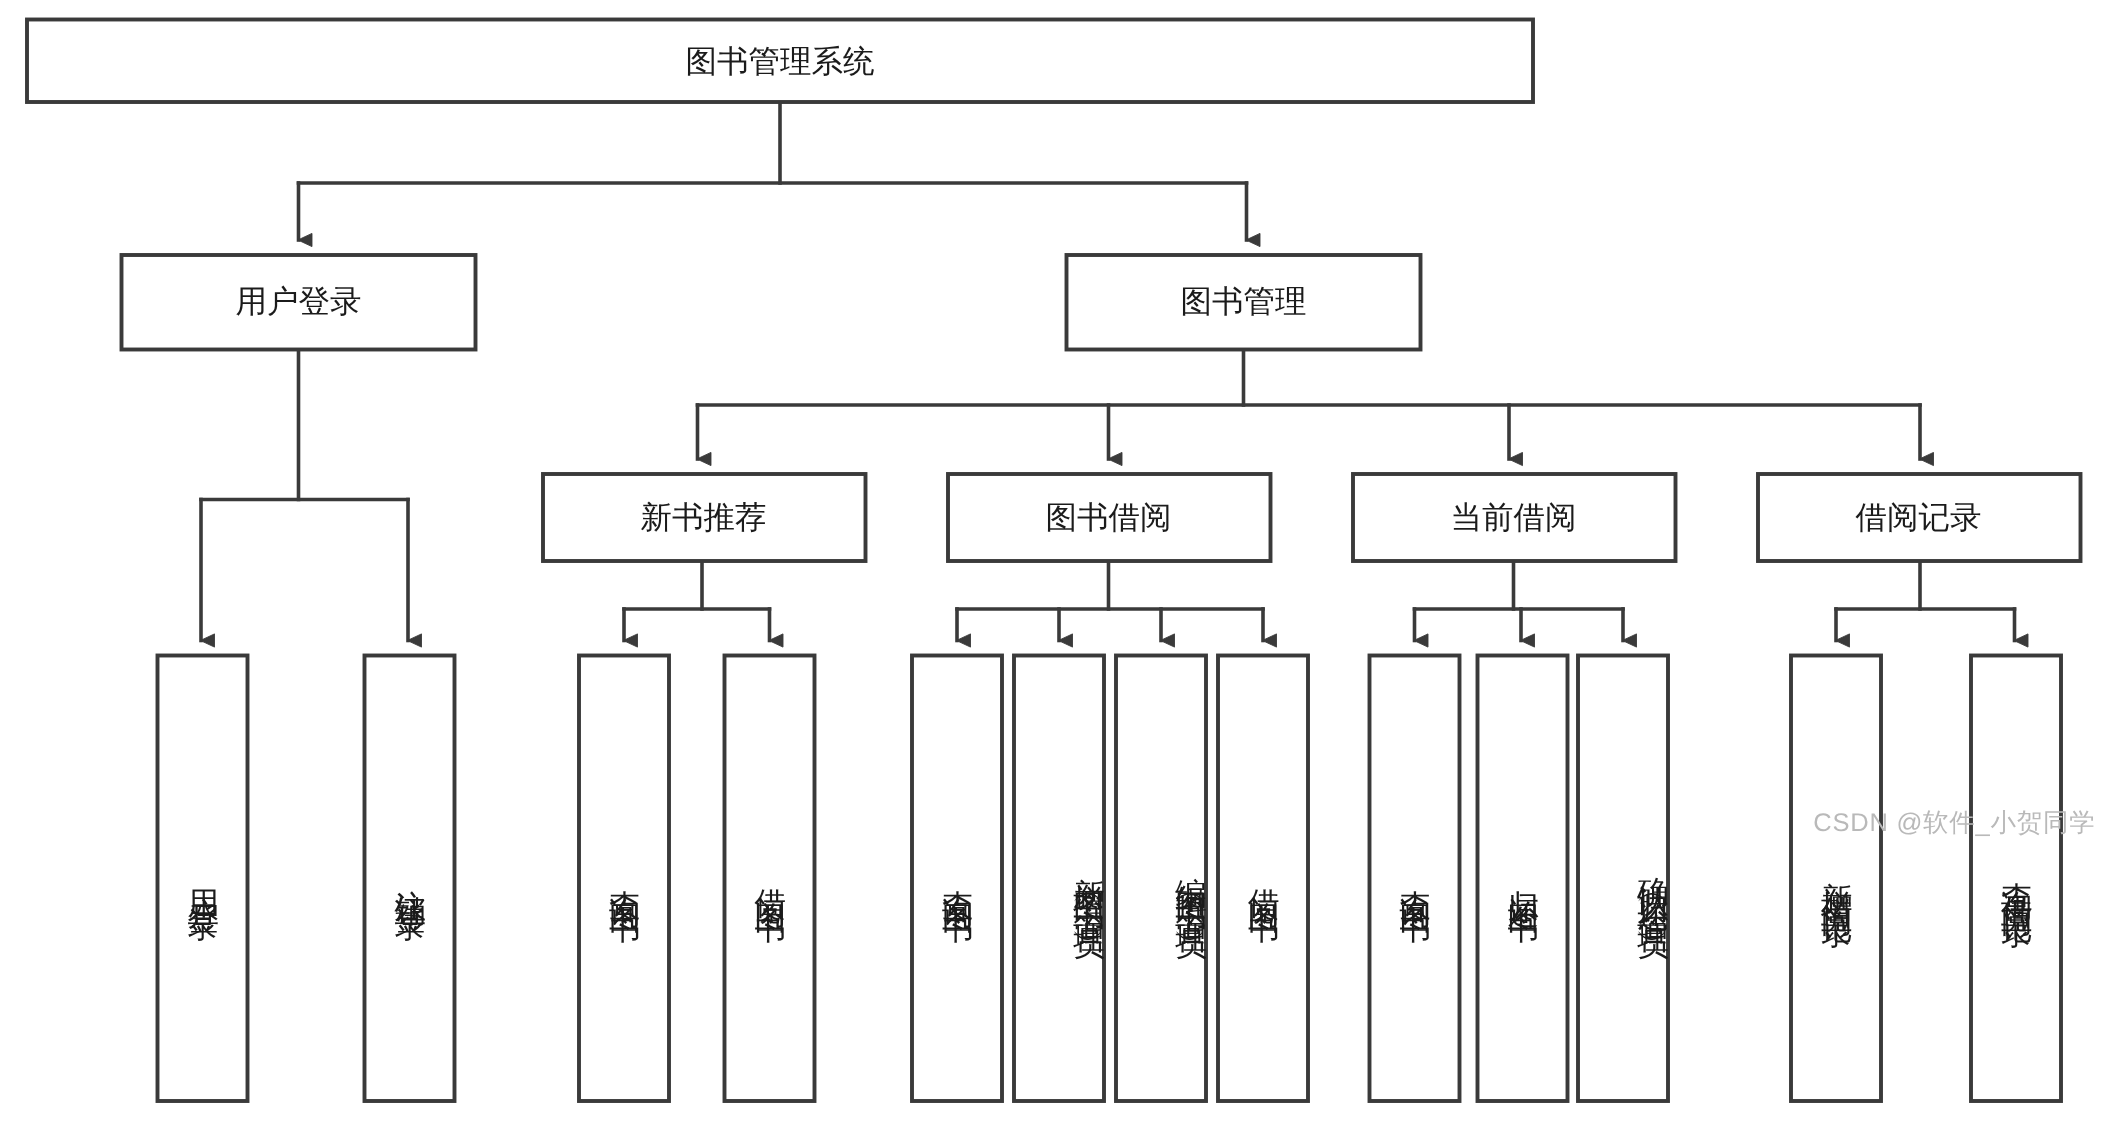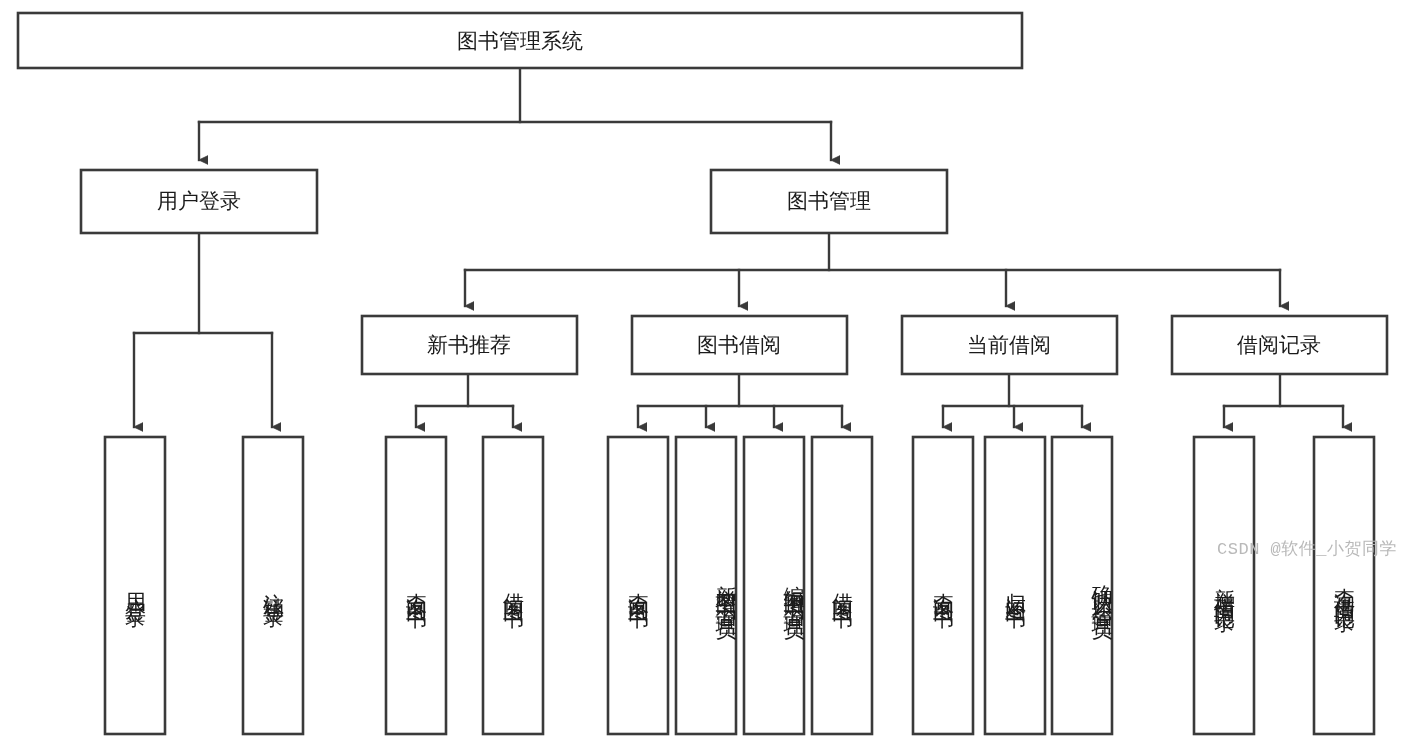--- a/index.html
+++ b/index.html
@@ -61,21 +61,21 @@
   }
   .vlabel.centered {
     display: flex;
     align-items: center;
     justify-content: center;
   }
   .watermark {
     position: absolute;
     right: 8px;
     bottom: 4px;
-    font-family: Liberation Mono, monospace;
+    font-family: Liberation Sans, sans-serif;
     font-size: 17px;
     color: #b9b9b9;
     letter-spacing: 0.5px;
     white-space: nowrap;
     margin-top: 22px;
   }
 </style>
 </head>
 <body>
 

